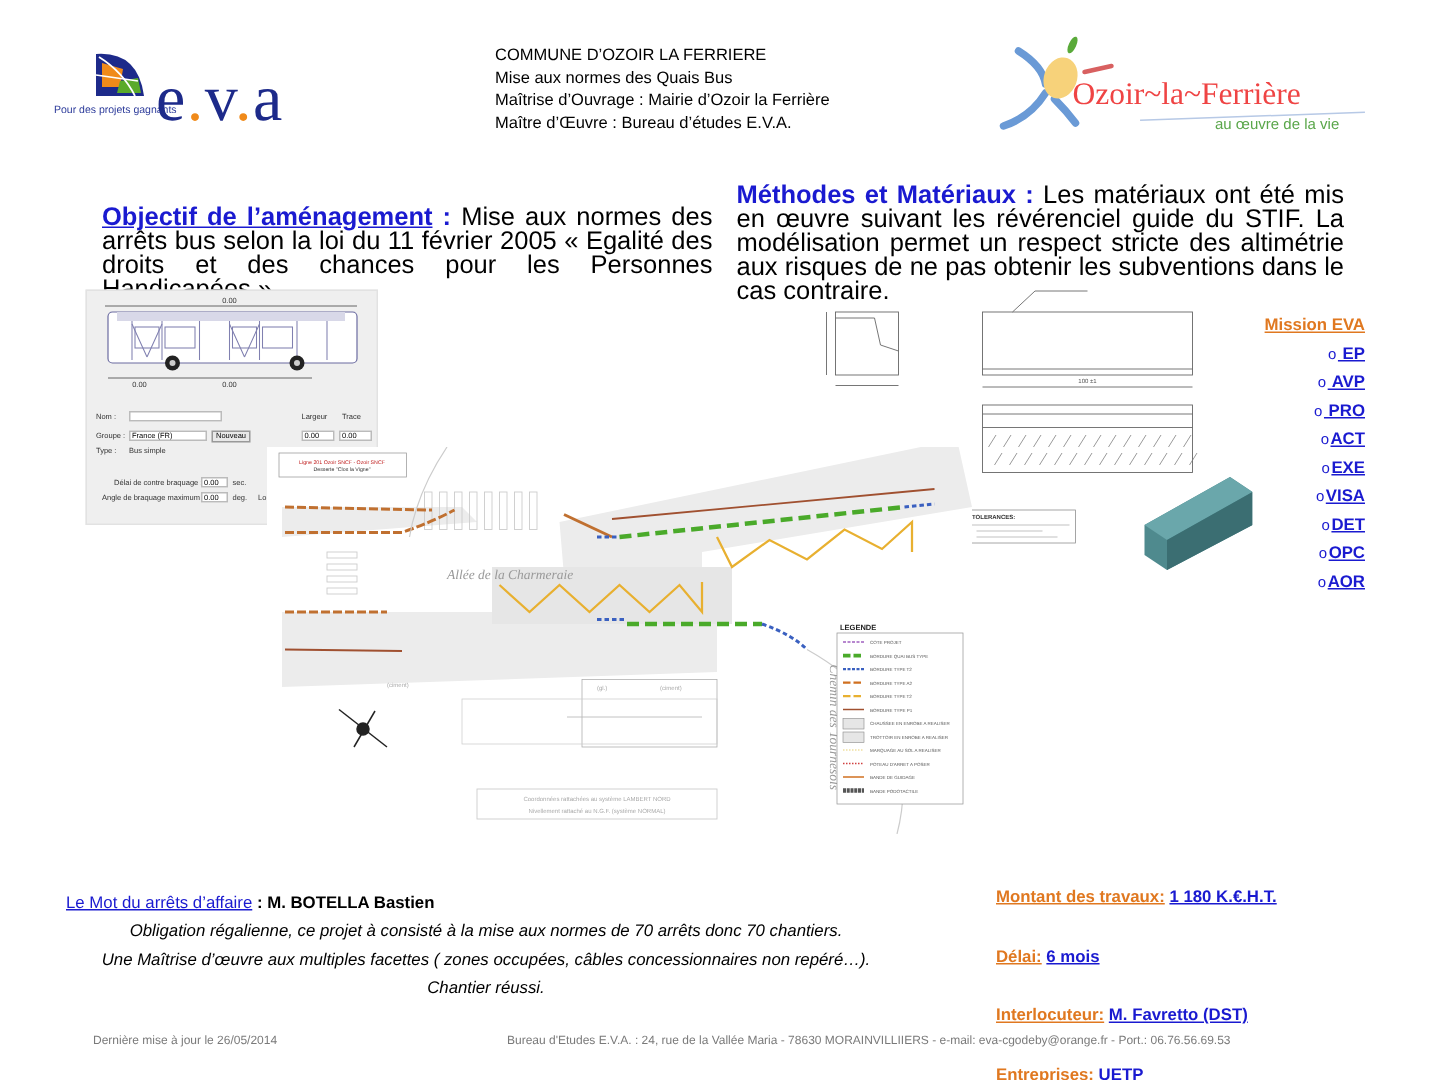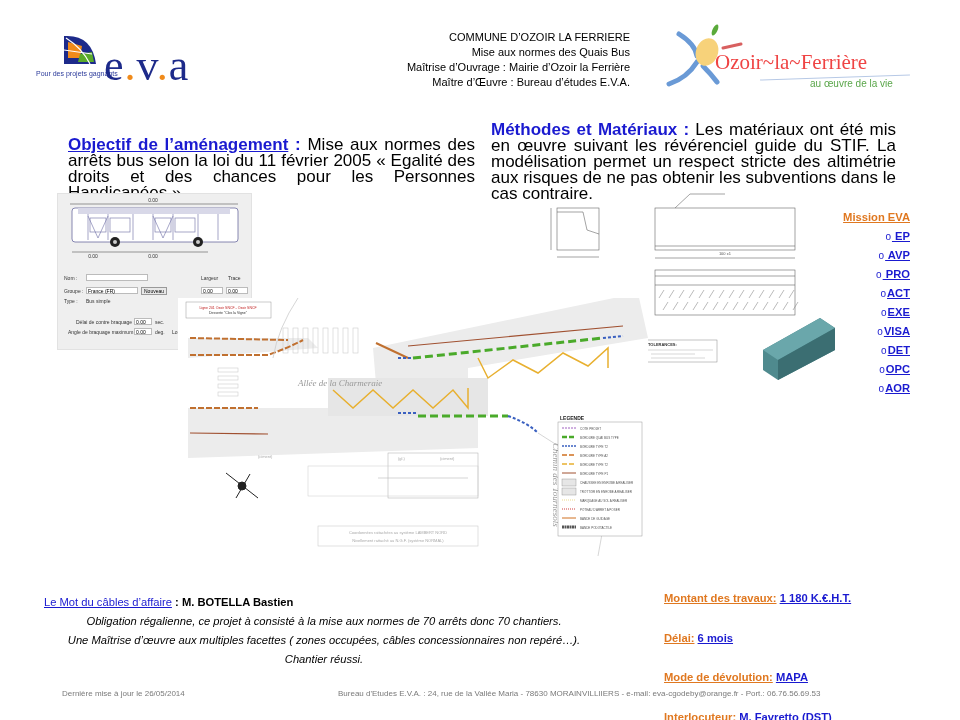--- a/index.html
+++ b/index.html
@@ -7,21 +7,21 @@
   body { position: relative; font-family: "Liberation Sans", "DejaVu Sans", sans-serif; color: #000; }
   .abs { position: absolute; }
 
   
   #eva-logo { left: 34px; top: 30px; width: 160px; height: 62px; }
   #eva-logo .mark { position: absolute; left: 28px; top: 4px; width: 36px; height: 32px; }
   #eva-logo .tag { position: absolute; left: 2px; top: 40px; font-size: 7px; color: #2b3a9a; white-space: nowrap; }
   #eva-logo .word { position: absolute; left: 70px; top: 14px; font-size: 44px; color: #1d2a8a; letter-spacing: 1px; font-family: Liberation Serif, serif; line-height: 44px; }
   #eva-logo .dot { color: #f08a1a; }
 
-  #header-text { left: 330px; top: 30px; width: 300px; text-align: right; font-size: 11px; line-height: 15px; }
+  #header-text { left: 330px; top: 30px; width: 300px; text-align: left; font-size: 11px; line-height: 15px; }
 
   #ozoir-logo { left: 665px; top: 22px; width: 290px; height: 70px; }
   #ozoir-logo .name { position: absolute; left: 50px; top: 28px; font-family: "Liberation Serif", serif; font-size: 21px; color: #ef4444; white-space: nowrap; }
   #ozoir-logo .motto { position: absolute; left: 145px; top: 56px; font-size: 10px; color: #5aa64a; white-space: nowrap; }
   #ozoir-logo .line { position: absolute; left: 95px; top: 55px; width: 150px; height: 1px; background: #b7c9e6; transform: rotate(-2deg); }
 
   
   .para { font-size: 17px; line-height: 16px; text-align: justify; }
   .blue-ul { color: #1a1ad0; font-weight: bold; text-decoration: underline; }
   .blue-b { color: #1a1ad0; font-weight: bold; }
@@ -312,29 +312,28 @@
   <span class="item"><span class="bullet">o</span><span class="lnk">ACT</span></span>
   <span class="item"><span class="bullet">o</span><span class="lnk">EXE</span></span>
   <span class="item"><span class="bullet">o</span><span class="lnk">VISA</span></span>
   <span class="item"><span class="bullet">o</span><span class="lnk">DET</span></span>
   <span class="item"><span class="bullet">o</span><span class="lnk">OPC</span></span>
   <span class="item"><span class="bullet">o</span><span class="lnk">AOR</span></span>
 </div>
 
 <div id="chargé" class="abs">
   <div>
-    <span class="lnk">Le Mot du câbles d’affaire</span><b>  : </b><b>M. BOTELLA Bastien</b>
+    <span class="lnk">Le Mot du arrêts d’affaire</span><b>  : </b><b>M. BOTELLA Bastien</b>
   </div>
   <span class="it">Obligation régalienne, ce projet à consisté  à la mise aux normes de 70 arrêts  donc 70 chantiers.</span>
   <span class="it">Une Maîtrise d’œuvre aux multiples  facettes  ( zones occupées,  câbles concessionnaires non repéré…).</span>
   <span class="it">Chantier réussi.</span>
 </div>
 
 <div id="infos" class="abs">
   <span class="row"><span class="lab">Montant  des travaux:</span> <span class="val">1 180 K.€.H.T.</span></span>
   <span class="row"><span class="lab">Délai:</span> <span class="val">6 mois</span></span>
-  <span class="row"><span class="lab">Mode de dévolution:</span> <span class="val">MAPA</span></span>
   <span class="row"><span class="lab">Interlocuteur:</span> <span class="val">M. Favretto (DST)</span></span>
   <span class="row"><span class="lab">Entreprises:</span> <span class="val">UETP</span></span>
 </div>
 
 <div id="footer-left" class="abs">Dernière mise à jour le 26/05/2014</div>
 <div id="footer-right" class="abs">Bureau d'Etudes E.V.A. : 24, rue de la Vallée Maria - 78630 MORAINVILLIIERS - e-mail: eva-cgodeby@orange.fr - Port.: 06.76.56.69.53</div>
 
 </body></html>

